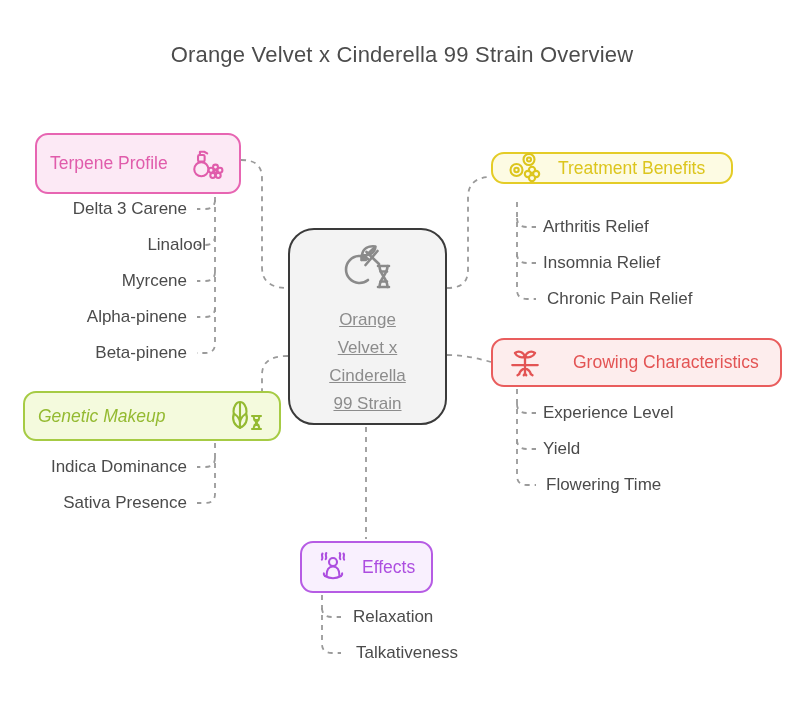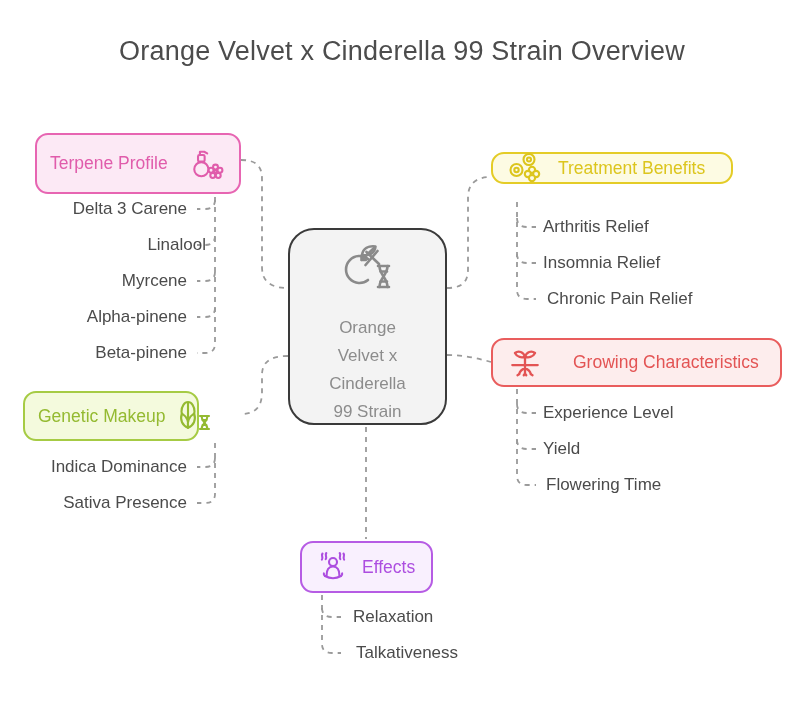--- a/index.html
+++ b/index.html
@@ -1,46 +1,46 @@
 <!DOCTYPE html>
 <html><head>
 <meta charset="utf-8">
 <style>
   html,body { margin:0; padding:0; background:#ffffff; }
   .canvas {
     position:relative; width:804px; height:714px; background:#ffffff;
     font-family:"Liberation Sans", sans-serif; overflow:hidden;
   }
   .title {
-    position:absolute; top:36px; left:0; width:100%;
-    text-align:center; font-size:27px; color:#4c4c4c; letter-spacing:0.2px;
+    position:absolute; top:42px; left:0; width:100%;
+    text-align:center; font-size:22px; color:#4c4c4c; letter-spacing:0.2px;
   }
   svg.connectors { position:absolute; left:0; top:0; }
   svg.connectors path { fill:none; stroke:#9a9a9a; stroke-width:1.8; stroke-dasharray:5 5; }
 
   .branch {
     position:absolute; display:flex; align-items:center; gap:9px;
     border:2px solid; border-radius:13px; padding:0 13px; box-sizing:border-box;
     font-size:17.5px; white-space:nowrap;
   }
   .branch .bicon { display:flex; align-items:center; }
   .terpene   { left:35px;  top:133px; width:206px; height:61px; background:#fce9f5; border-color:#e765b2; color:#e05cab; justify-content:space-between; }
-  .genetic   { left:23px;  top:391px; width:176px; height:50px; background:#f4fadd; border-color:#a6cb44; color:#94ba31; justify-content:space-between; }
+  .genetic   { left:23px;  top:391px; width:258px; height:50px; background:#f4fadd; border-color:#a6cb44; color:#94ba31; justify-content:space-between;font-style:italic; }
   .treatment { left:491px; top:152px; width:242px; height:32px; background:#fdfbe3; border-color:#e4cc27; color:#dcc51d;gap:12px; }
   .growing   { left:491px; top:338px; width:291px; height:49px; background:#fdeded; border-color:#e95d5d; color:#e35454;gap:29px; }
   .effects   { left:300px; top:541px; width:133px; height:52px; background:#f9f0fe; border-color:#b65ce4; color:#ad4ee0; padding:12px 11px; }
 
   .central {
     position:absolute; left:288px; top:228px; width:159px; height:197px;
     background:#f3f3f3; border:2px solid #3a3a3a; border-radius:26px;
     box-sizing:border-box; display:flex; flex-direction:column; align-items:center;
   }
   .central .cicon { margin-top:12px; color:#8a8a8a; }
   .central-label {
-    width:100px; text-align:center; font-size:17px; line-height:28px; color:#8c8c8c; margin-top:14px;
+    width:100px; text-align:center; font-size:17px; line-height:28px; color:#8c8c8c; margin-top:6px;text-decoration:underline;
   }
 
   .leaf { position:absolute; font-size:17px; color:#4b4b4b; white-space:nowrap; line-height:22px; }
   .leaf.r { text-align:right; }
 </style>
 </head>
 <body>
 
 <div class="canvas">
 

